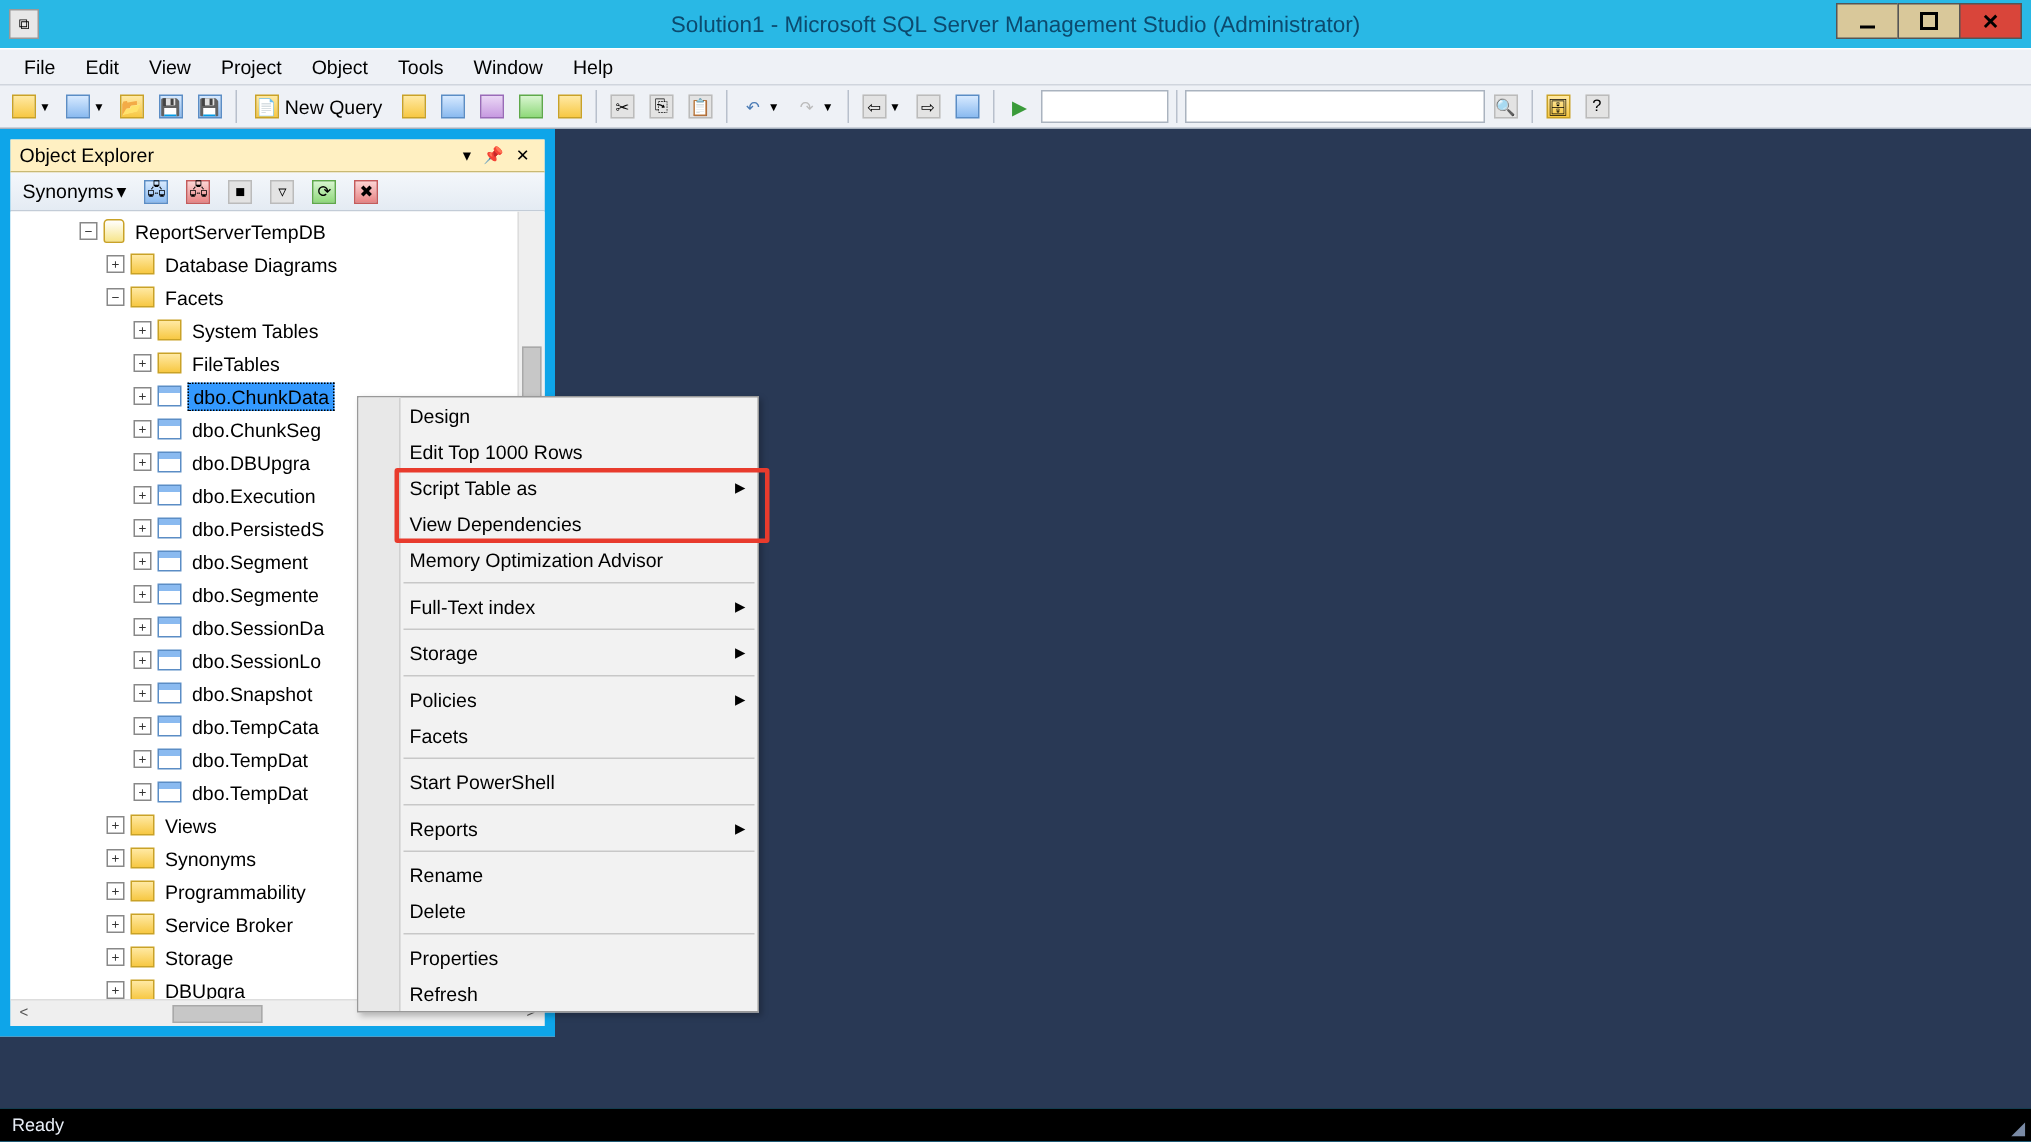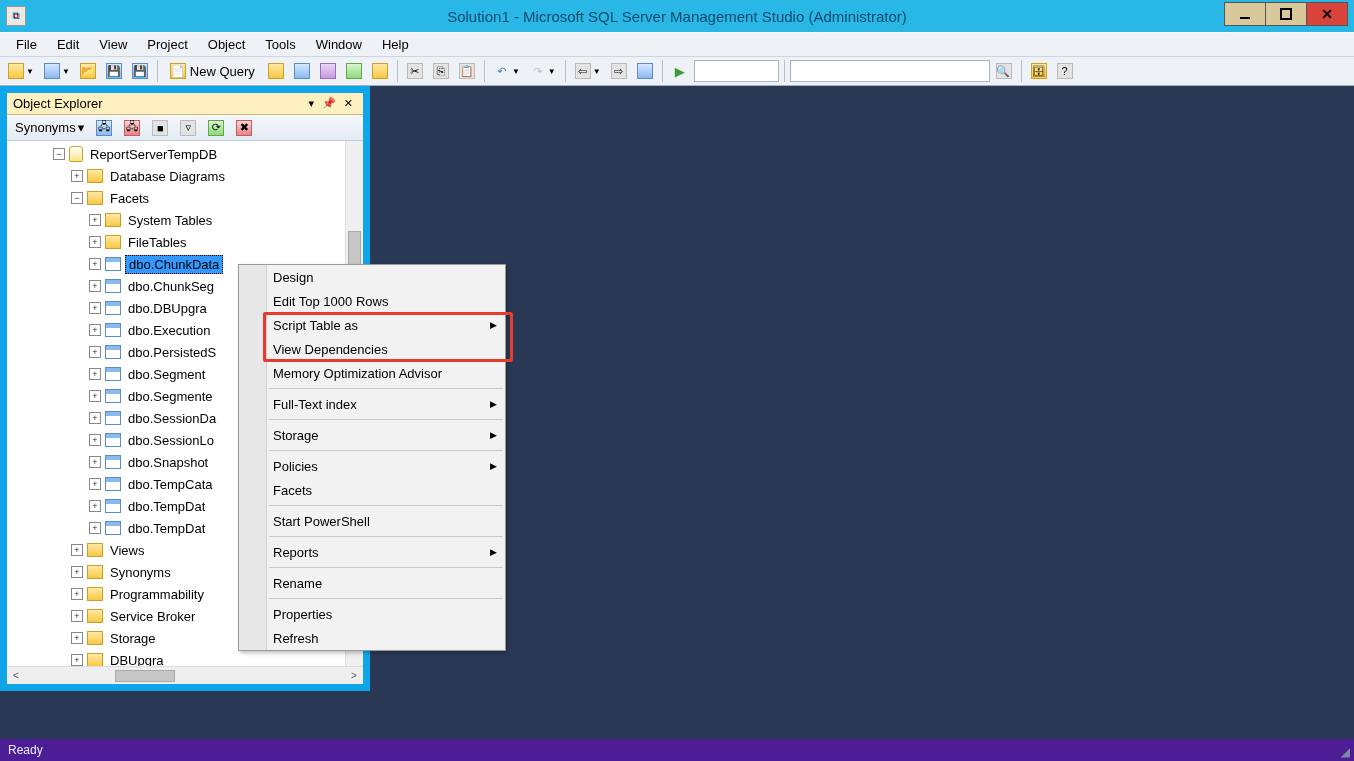--- a/index.html
+++ b/index.html
@@ -68,21 +68,21 @@
 
 
 .context-menu { position: absolute; left: 238px; top: 178px; width: 268px; background: #f2f2f2; border: 1px solid #999; box-shadow: 2px 2px 4px rgba(0,0,0,0.25); font-size: 13px; }
 .cm-gutter { position: absolute; left: 0; top: 0; bottom: 0; width: 28px; background: #e8e8e8; border-right: 1px solid #d0d0d0; }
 .cm-item { position: relative; height: 24px; display: flex; align-items: center; padding-left: 34px; padding-right: 18px; }
 .cm-arrow { position: absolute; right: 8px; font-size: 9px; }
 .cm-sep { height: 1px; background: #c8c8c8; margin: 3px 2px 3px 30px; }
 .highlight-box { position: absolute; border: 3px solid #e83b2d; border-radius: 2px; pointer-events: none; }
 
 
-.statusbar { height: 22px; background: #4c1d95; color: #e8eef7; font-size: 12px; display: flex; align-items: center; padding: 0 8px; position: relative; }
+.statusbar { height: 22px; background: #000000; color: #e8eef7; font-size: 12px; display: flex; align-items: center; padding: 0 8px; position: relative; }
 .statusbar .grip { position: absolute; right: 4px; bottom: 2px; font-size: 12px; color: #7a8aa5; }
 </style>
 </head>
 <body>
 
 <div class="titlebar">
   <div class="app-icon">⧉</div>
   <div class="title">Solution1 - Microsoft SQL Server Management Studio (Administrator)</div>
   <div class="win-controls">
     <div class="win-btn">
@@ -411,20 +411,23 @@
       </div>
     <div class="cm-sep"></div>
     <div class="cm-item">
         <span>Reports</span>
         <span class="cm-arrow">▶</span>
       </div>
     <div class="cm-sep"></div>
     <div class="cm-item">
         <span>Rename</span>
       </div>
+    <div class="cm-item">
+        <span>Delete</span>
+      </div>
     <div class="cm-sep"></div>
     <div class="cm-item">
         <span>Properties</span>
       </div>
     <div class="cm-item">
         <span>Refresh</span>
       </div>
 
     <div class="highlight-box" style="left:24px; top:47px; width:250px; height:50px;"></div>
   </div>

